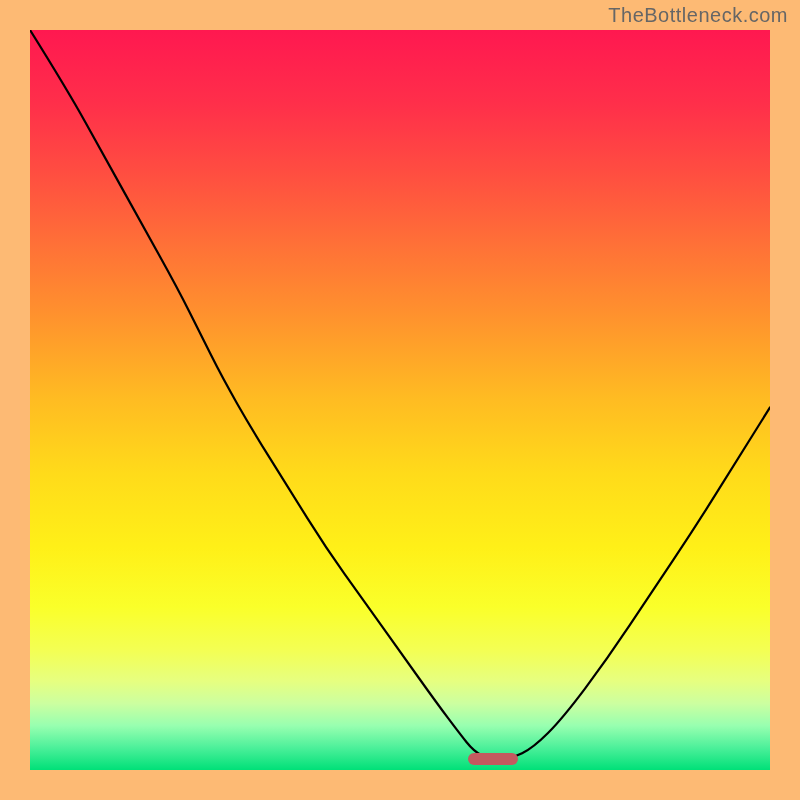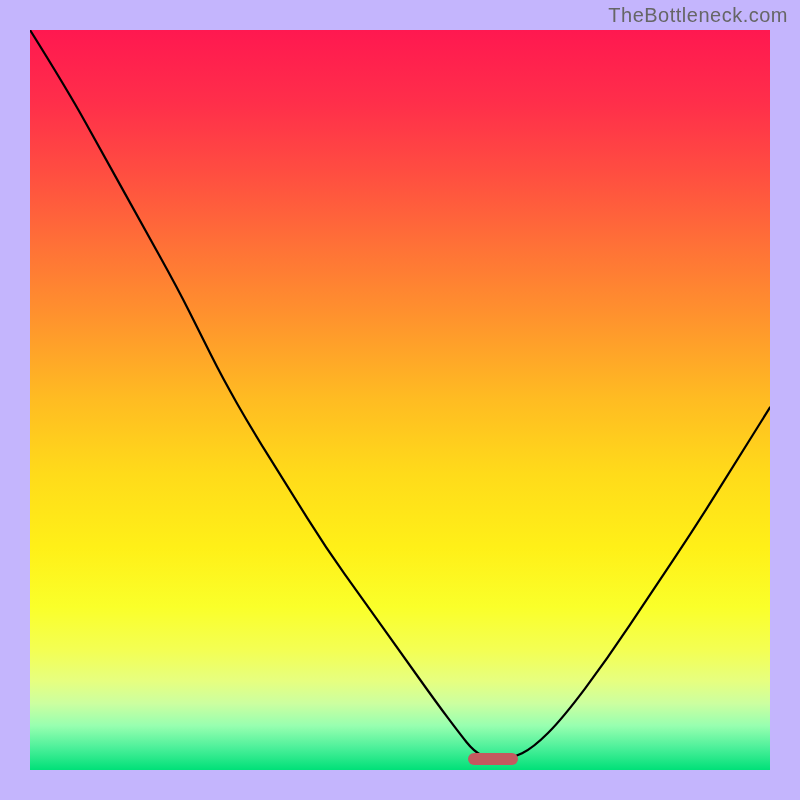--- a/index.html
+++ b/index.html
@@ -8,21 +8,21 @@
     width: 800px;
     height: 800px;
     overflow: hidden;
     background: #000;
     font-family: Arial, Helvetica, sans-serif;
   }
   .frame {
     position: relative;
     width: 800px;
     height: 800px;
-    background: #c4b5fd;
+    background: #fdba74;
   }
   .watermark {
     position: absolute;
     top: 4px;
     right: 12px;
     color: #666;
     font-size: 20px;
     font-weight: 500;
     letter-spacing: 0.5px;
     z-index: 5;

